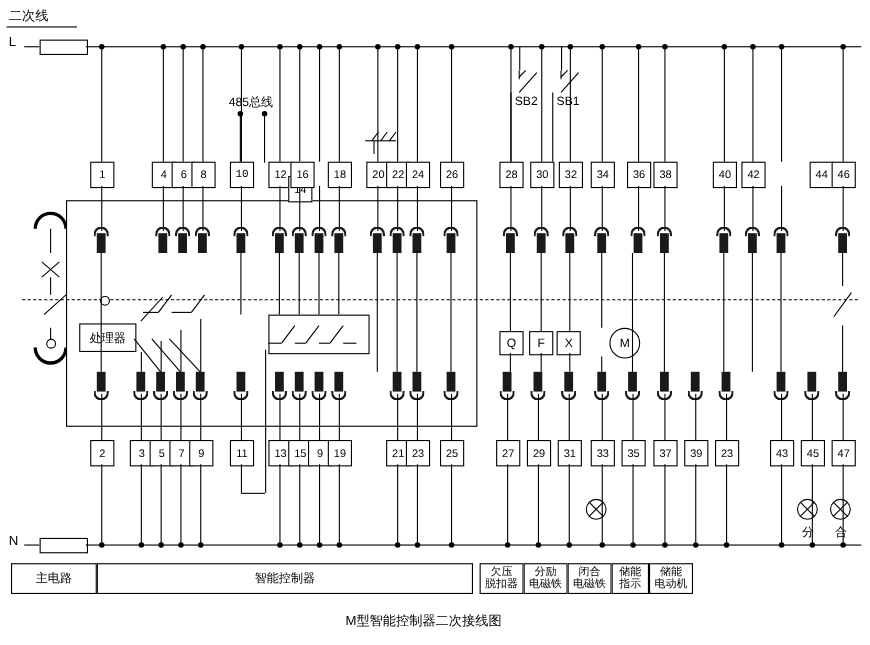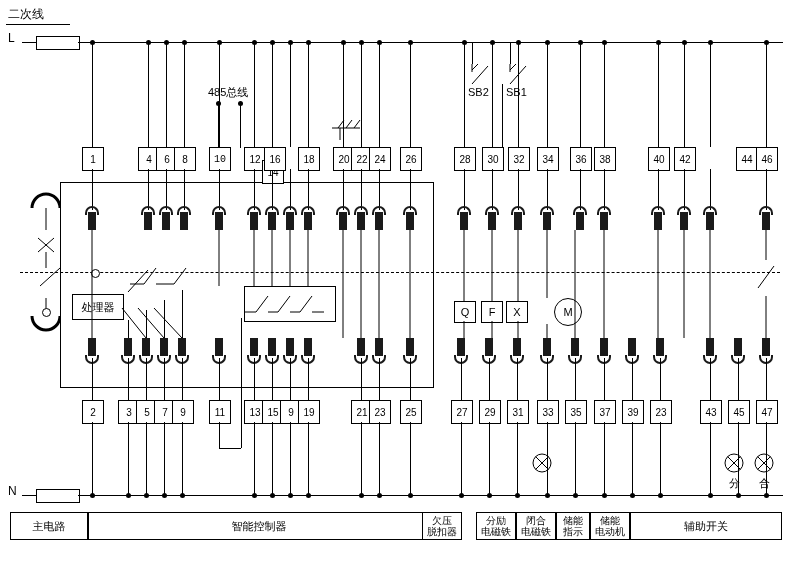--- a/index.html
+++ b/index.html
@@ -136,32 +136,32 @@
   <svg style="left:753px;top:452px;width:24px;height:24px;">
     <circle cx="11" cy="11" r="9" fill="#fff" stroke="#000" stroke-width="1"></circle>
     <line x1="4.5" y1="4.5" x2="17.5" y2="17.5" stroke="#000" stroke-width="1"></line>
     <line x1="17.5" y1="4.5" x2="4.5" y2="17.5" stroke="#000" stroke-width="1"></line>
   </svg>
   <div class="lbl-cn" style="left:729px;top:476px;">分</div>
   <div class="lbl-cn" style="left:759px;top:476px;">合</div>
 
   <div class="footcell" style="left:88px;top:512px;width:342px;height:28px;">智能控制器</div>
   <div class="footcell" style="left:10px;top:512px;width:78px;height:28px;">主电路</div>
-  <div class="footcell" style="left:422px;top:512px;width:40px;height:28px;white-space:pre-line;font-size:10px;">欠压
+  <div class="footcell" style="left:436px;top:512px;width:40px;height:28px;white-space:pre-line;font-size:10px;">欠压
 脱扣器</div>
   <div class="footcell" style="left:476px;top:512px;width:40px;height:28px;white-space:pre-line;font-size:10px;">分励
 电磁铁</div>
   <div class="footcell" style="left:516px;top:512px;width:40px;height:28px;white-space:pre-line;font-size:10px;">闭合
 电磁铁</div>
   <div class="footcell" style="left:556px;top:512px;width:34px;height:28px;white-space:pre-line;font-size:10px;">储能
 指示</div>
   <div class="footcell" style="left:590px;top:512px;width:40px;height:28px;white-space:pre-line;font-size:10px;">储能
 电动机</div>
-  <div class="footcell" style="left:630px;top:512px;width:152px;height:28px;">辅助开关</div>
-
+
+  <div class="title" style="left:314px;top:556px;">M型智能控制器二次接线图</div>
 
   <div id="dynamic">
       <div class="term" style="left:82px;top:147px;width:20px;height:22px;">1</div>
       <div class="ln vline" style="left:92px;top:42px;height:105px;"></div>
       <div class="dot" style="left:90px;top:40px;"></div>
       <div class="ln vline" style="left:92px;top:169px;height:41px;"></div>
       <div class="pincap" style="left:85px;top:206px;width:10px;height:7px;"></div>
       <div class="pin" style="left:88px;top:212px;width:8px;height:18px;"></div>
       <div class="term" style="left:138px;top:147px;width:20px;height:22px;">4</div>
       <div class="ln vline" style="left:148px;top:42px;height:105px;"></div>

